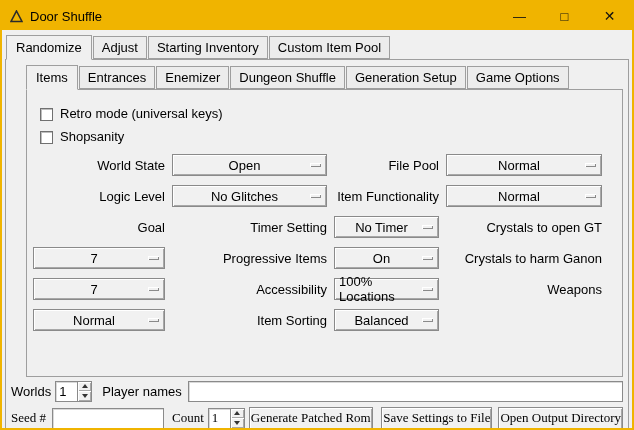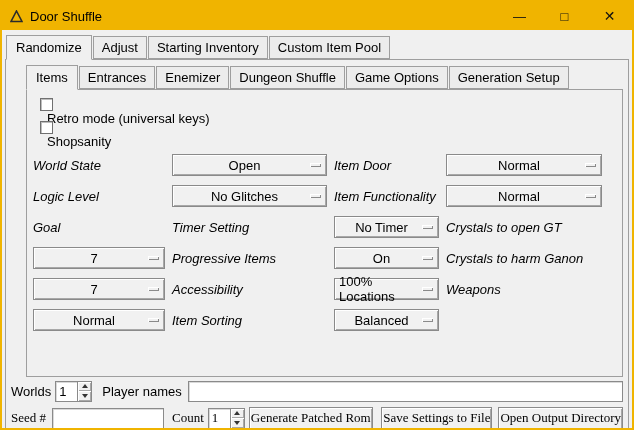--- a/index.html
+++ b/index.html
@@ -52,36 +52,36 @@
     flex:1;margin:0 3px 3px 3px;border:1px solid var(--border);
     background:var(--bg);display:flex;flex-direction:column;
     position:relative;z-index:1;
   }
   .inner-wrap{padding:4px 5px 0 20px;}
   .inner-pane{
     border:1px solid var(--border);height:288px;background:var(--bg);
     padding:8px 6px;position:relative;z-index:1;
   }
   
-  .check-row{display:flex;align-items:flex-start;height:23px;padding-left:7px;cursor:default;flex-direction:column;}
+  .check-row{display:flex;align-items:flex-end;height:23px;padding-left:7px;cursor:default;}
   .checkbox{
     width:13px;height:13px;background:#fff;
     border:1px solid #707070;
     box-shadow:inset 1px 1px 0 #bdbdbd;
     flex:0 0 auto;
   }
   .check-row .lbl{margin-left:7px;}
   
   .form-grid{
     display:grid;
     grid-template-columns:132px 155px 105px 156px;
     column-gap:7px;row-gap:9px;
     align-items:center;margin-top:10px;
   }
-  .f-label{text-align:left;white-space:nowrap;font-style:italic;}
+  .f-label{text-align:right;white-space:nowrap;}
   .dropdown{
     height:22px;position:relative;
     display:flex;align-items:center;justify-content:center;
     background:#f1f1f1;border:1px solid #8a8a8a;
     box-shadow:inset 1px 1px 0 #ffffff,inset -1px -1px 0 #a8a8a8;
     cursor:default;font-size:13px;padding-right:14px;padding-left:4px;
   }
   .mb-ind{
     position:absolute;right:5px;top:50%;margin-top:-2px;
     width:11px;height:4px;background:#f1f1f1;
@@ -145,43 +145,43 @@
     </div>
 
     <div class="outer-pane">
 
       <div class="inner-wrap">
         <div class="tabs">
           <div class="tab active">Items</div>
           <div class="tab">Entrances</div>
           <div class="tab">Enemizer</div>
           <div class="tab">Dungeon Shuffle</div>
+          <div class="tab">Generation Setup</div>
           <div class="tab">Game Options</div>
-          <div class="tab">Generation Setup</div>
         </div>
 
         <div class="inner-pane">
 
           <div class="check-row">
             <span class="checkbox"></span>
             <span class="lbl">Retro mode (universal keys)</span>
           </div>
           <div class="check-row">
             <span class="checkbox"></span>
             <span class="lbl">Shopsanity</span>
           </div>
 
           <div class="form-grid">
 
             <div class="f-label">World State</div>
             <div class="dropdown">
               <span>Open</span>
               <span class="mb-ind"></span>
             </div>
-            <div class="f-label">Item Door</div>
+            <div class="f-label">File Pool</div>
             <div class="dropdown">
               <span>Normal</span>
               <span class="mb-ind"></span>
             </div>
 
             <div class="f-label">Logic Level</div>
             <div class="dropdown">
               <span>No Glitches</span>
               <span class="mb-ind"></span>
             </div>

